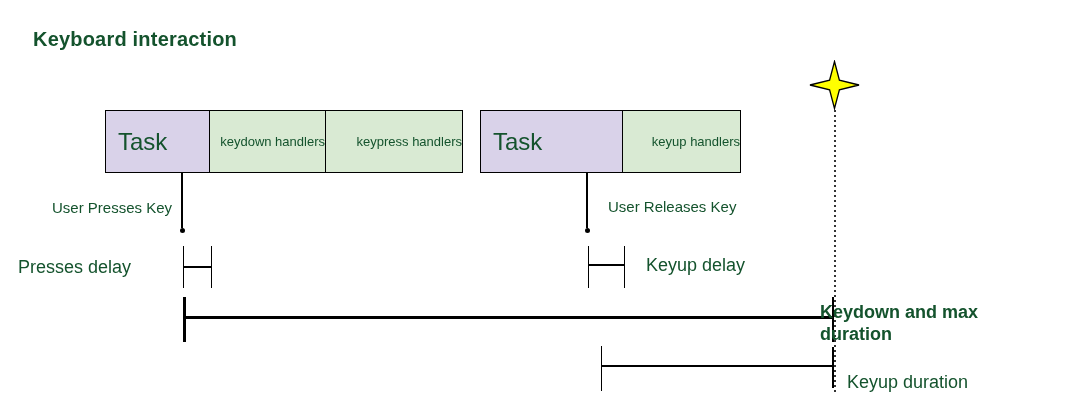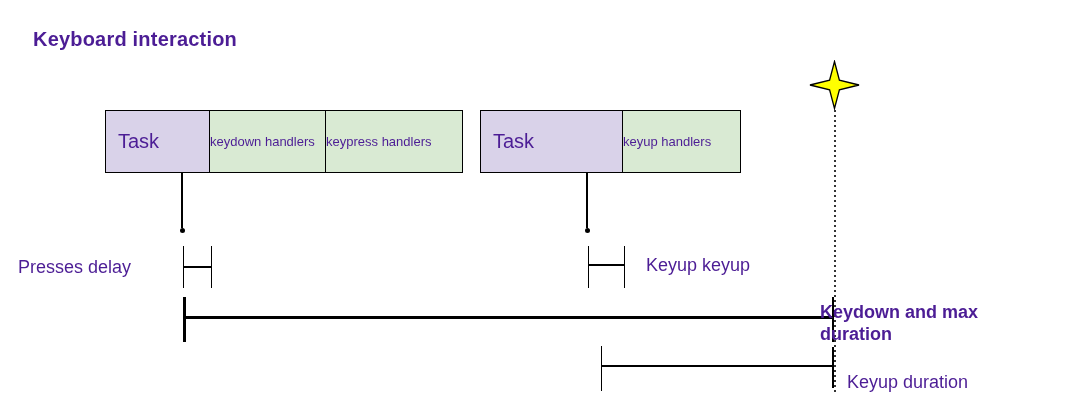--- a/index.html
+++ b/index.html
@@ -1,40 +1,40 @@
 <!DOCTYPE html>
 <html><head>
 <meta charset="utf-8">
 <style>
   html,body{margin:0;padding:0;background:#ffffff;}
   .canvas{
     position:relative;
     width:1080px;height:420px;
     background:#ffffff;
     font-family:"Liberation Sans","DejaVu Sans",sans-serif;
-    color:#4c1d95;
+    color:#14532d;
     overflow:hidden;
   }
   .abs{position:absolute;}
   .title{left:33px;top:28px;font-size:20px;font-weight:bold;letter-spacing:0.2px;}
   .frame-label{left:834px;top:32px;transform:translateX(-50%);font-size:16px;white-space:nowrap;}
   .star{left:809px;top:60px;width:51px;height:50px;}
   .dotline{
     left:834px;top:110px;width:2px;height:284px;
     background-image:repeating-linear-gradient(to bottom,#333 0 1.6px,transparent 1.6px 5px);
   }
   
   .box{
     top:110px;height:63px;box-sizing:border-box;
     border:1px solid #000;
-    display:flex;align-items:center;justify-content:flex-start;
+    display:flex;align-items:center;justify-content:flex-end;
   }
   .task-fill{background:#D9D2E9;}
   .handler-fill{background:#D9EAD3;}
-  .task-box{justify-content:flex-start;padding-left:12px;font-size:20px;}
+  .task-box{justify-content:flex-start;padding-left:12px;font-size:24px;}
   .handler-box{font-size:13px;line-height:17px;text-align:center;}
   
   .vline{width:1.5px;background:#000;}
   .arrow-line{top:173px;height:55px;}
   .arrow-dot{width:5px;height:5px;border-radius:50%;background:#000;top:228px;}
   .event-label{font-size:15px;white-space:nowrap;}
   
   .tick{width:1.5px;background:#000;}
   .delay-tick{top:246px;height:42px;}
   .delay-conn{height:1.5px;background:#000;top:266px;}
@@ -72,33 +72,35 @@
 
   <div class="abs box task-fill task-box" style="left:480px;width:143px;">
     <span>Task</span>
   </div>
   <div class="abs box handler-fill handler-box" style="left:622px;width:119px;">
     <span>keyup handlers</span>
   </div>
 
   <div class="abs vline arrow-line" style="left:181px;"></div>
   <div class="abs arrow-dot" style="left:179.5px;"></div>
+  <div class="abs event-label" style="left:0;width:172px;top:199px;text-align:right;">User Presses Key</div>
 
   <div class="abs vline arrow-line" style="left:586px;"></div>
   <div class="abs arrow-dot" style="left:584.5px;"></div>
+  <div class="abs event-label" style="left:608px;top:198px;">User Releases Key</div>
 
   <div class="abs tick delay-tick" style="left:182.5px;"></div>
   <div class="abs tick delay-tick" style="left:210.5px;"></div>
   <div class="abs delay-conn" style="left:183px;width:28px;"></div>
   <div class="abs delay-label" style="left:18px;top:257px;">Presses delay</div>
 
   <div class="abs tick delay-tick" style="left:587.5px;"></div>
   <div class="abs tick delay-tick" style="left:623.5px;"></div>
   <div class="abs delay-conn" style="left:588px;width:36px;top:264px;"></div>
-  <div class="abs delay-label" style="left:646px;top:255px;">Keyup keyup</div>
+  <div class="abs delay-label" style="left:646px;top:255px;">Keyup delay</div>
 
   <div class="abs kd-tick" style="left:183px;"></div>
   <div class="abs dur-line kd-line"></div>
   <div class="abs kd-tick" style="left:831.5px;"></div>
   <div class="abs dur-label bold" style="left:820px;top:301px;">Keydown and max duration</div>
 
   <div class="abs ku-tick" style="left:600.5px;top:346px;height:45px;"></div>
   <div class="abs dur-line ku-line"></div>
   <div class="abs ku-tick" style="left:832px;top:347px;height:41px;"></div>
   <div class="abs dur-label" style="left:847px;top:372px;">Keyup duration</div>

